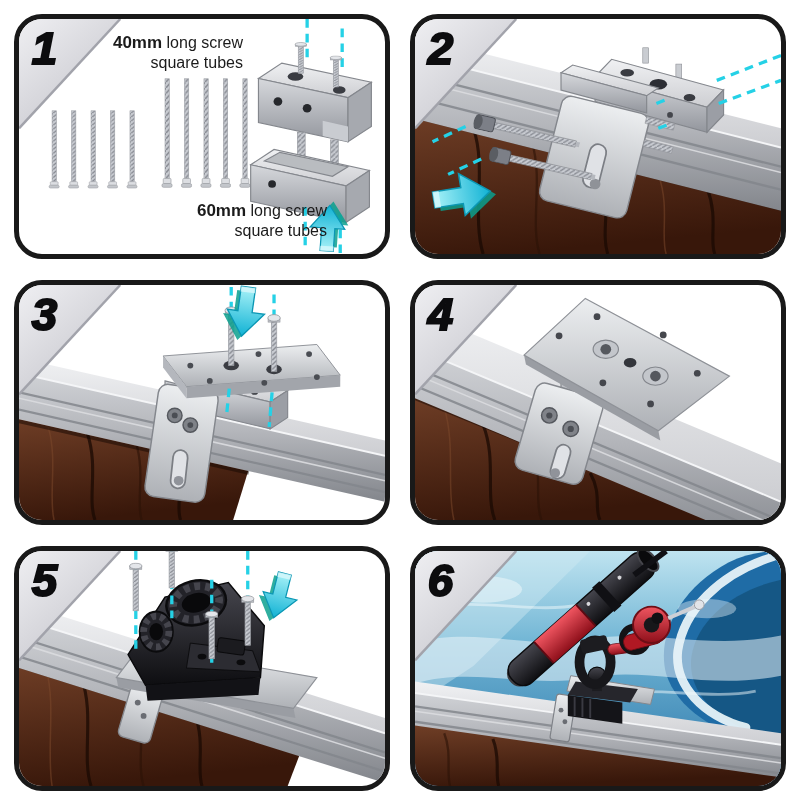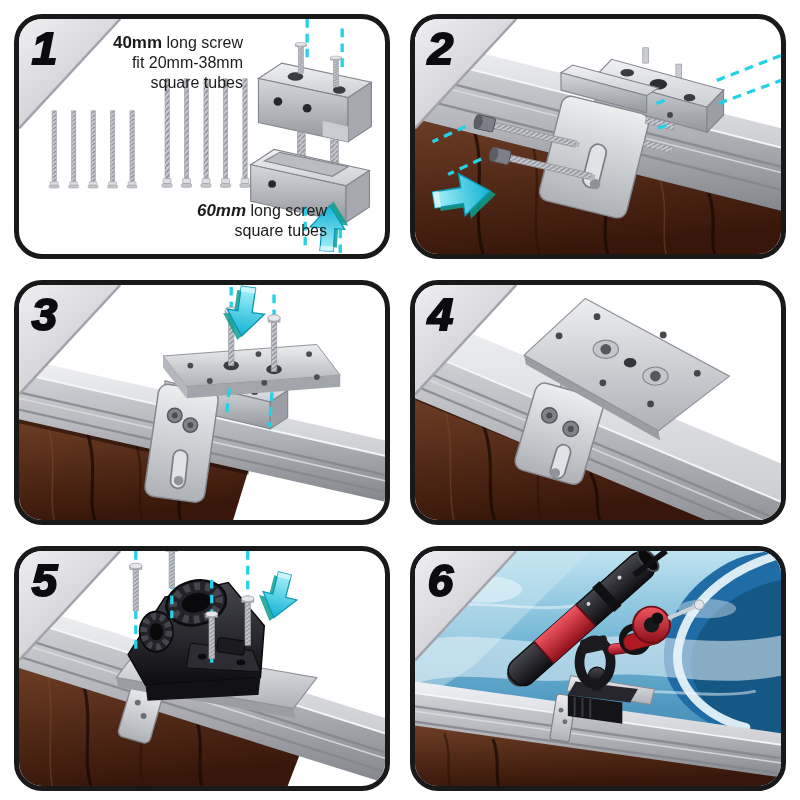--- a/index.html
+++ b/index.html
@@ -4,21 +4,21 @@
 <style>
   html,body{margin:0;padding:0;background:#ffffff;}
   body{width:800px;height:800px;font-family:"Liberation Sans",sans-serif;}
   .sheet{display:grid;grid-template-columns:376px 376px;grid-template-rows:245px 245px 245px;
          column-gap:20px;row-gap:21px;padding:14px 14px 9px 14px;box-sizing:border-box;}
   .panel{position:relative;border:5px solid #191919;border-radius:28px;overflow:hidden;
          background:#fff;box-sizing:border-box;}
   .illus{position:absolute;left:0;top:0;width:100%;height:100%;display:block;}
   .note{position:absolute;color:#1b1b1b;font-size:16px;line-height:20px;text-align:right;z-index:3;}
   .note b{font-size:17px;}
-  .note .sz60{font-style:italic;}
+  .note .sz60{}
   #note40{left:24px;top:14px;width:200px;}
   #note60{left:84px;top:182px;width:224px;}
   .stepnum{font-family:"Liberation Sans",sans-serif;font-style:italic;font-weight:bold;
            font-size:47px;fill:#0c0c0e;stroke:#0c0c0e;stroke-width:2.2px;paint-order:stroke;}
   .dash{stroke:#25d1e6;stroke-width:3.4;stroke-dasharray:9 6.5;fill:none;}
   .grain{stroke:#2c1207;stroke-width:2.4;fill:none;opacity:.6;}
   .plank{stroke:#190a03;stroke-width:3.2;fill:none;opacity:.75;}
   .woodhl{stroke:#7d4a2b;stroke-width:1.6;fill:none;opacity:.5;}
   .railEdge{stroke:#f4f5f7;stroke-width:2;fill:none;}
   .grooveD{stroke:#83868c;stroke-width:2.4;fill:none;opacity:.85;}
@@ -155,21 +155,20 @@
         <use href="#arrowIc" width="44" height="62"></use>
       </g>
       <g>
         <polygon points="0,0 104,0 0,114" fill="url(#gWedge)"></polygon>
         <line x1="104" y1="0" x2="0" y2="114" stroke="#a2a3ab" stroke-width="2.5"></line>
       </g>
       <text class="stepnum" x="13" y="47">1</text>
     </svg>
     <div class="note" id="note40">
       <div><b>40mm</b><span> long screw</span></div>
-      <div>fit 20mm-38mm</div>
       <div>square tubes</div>
     </div>
     <div class="note" id="note60">
       <div><b class="sz60">60mm</b><span> long screw</span></div>
       <div>square tubes</div>
     </div>
   </section>
 
   <section class="panel">
     <svg class="illus" viewBox="0 0 376 245" preserveAspectRatio="none">

